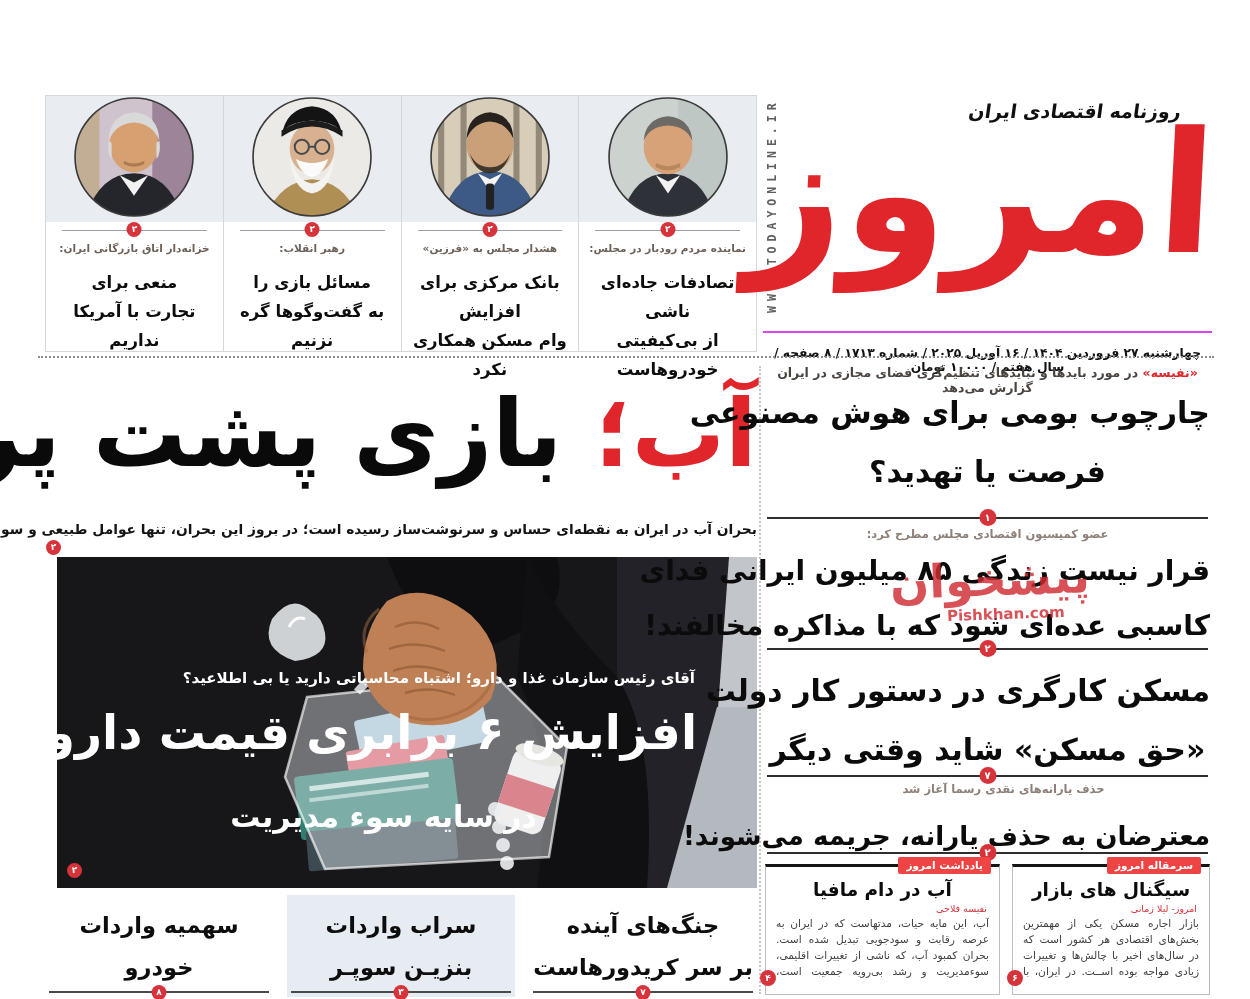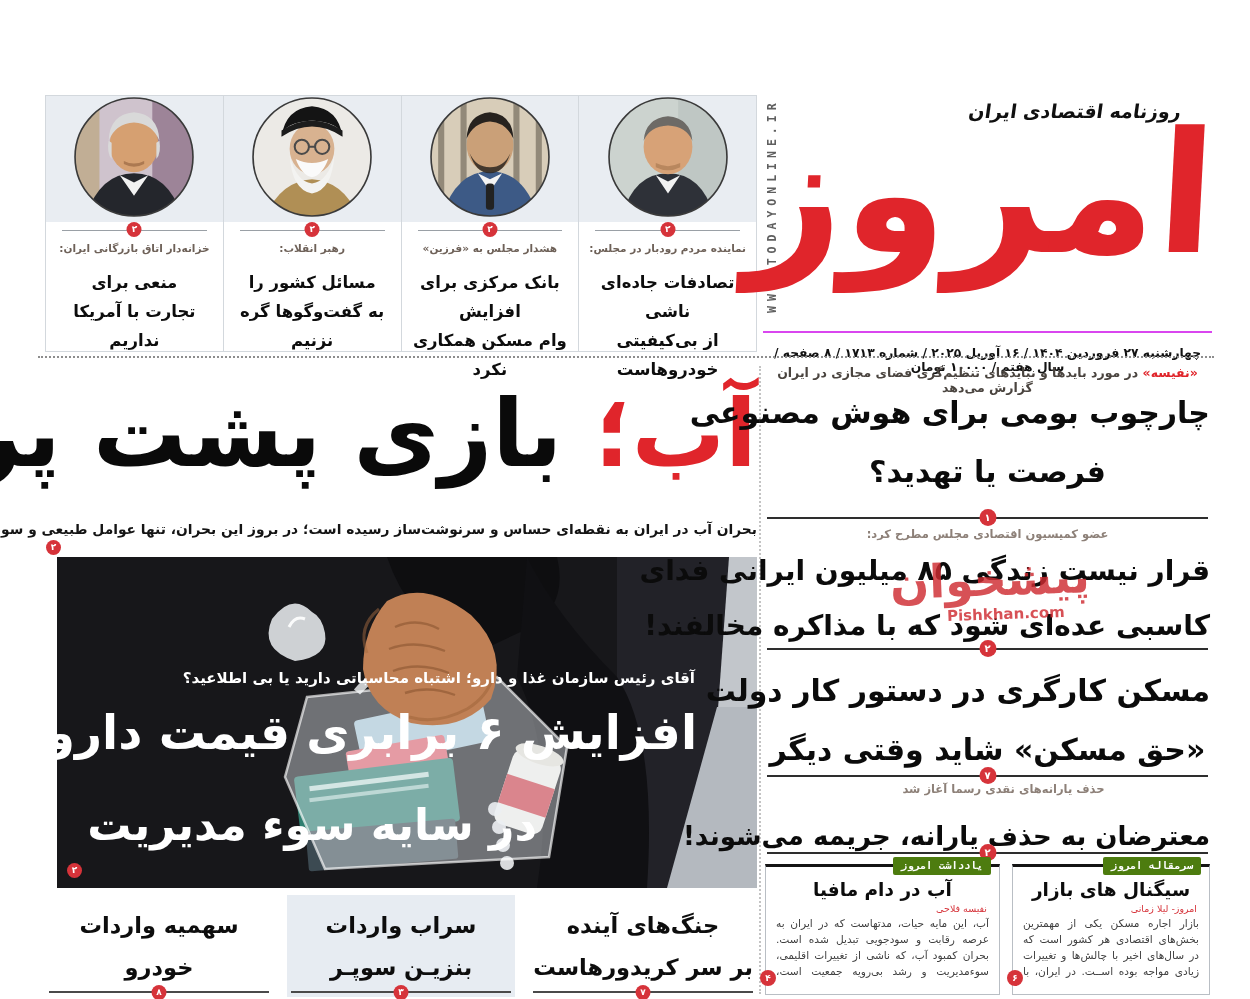--- a/index.html
+++ b/index.html
@@ -50,21 +50,21 @@
               font-size:13.8px; font-weight:bold; color:#141414; white-space:nowrap; }
   .lead-badge { position:absolute; left:46px; top:540px; width:15px; height:15px; font-size:9px; }
 
   
   .photo { position:absolute; left:57px; top:557px; width:700px; height:331px; background:#141416; }
   .photo svg { position:absolute; inset:0; }
   .ph-kicker { position:absolute; top:112px; right:62px; font-size:15px; font-weight:bold; color:#fff; z-index:3; }
   .ph-line1 { position:absolute; top:148px; left:0px; width:640px; text-align:center;
               font-size:47px; font-weight:bold; color:#fff; z-index:3; white-space:nowrap; }
   .ph-line2 { position:absolute; top:242px; left:40px; width:440px; text-align:right;
-              font-size:44px; font-weight:bold; color:#fff; z-index:3; white-space:nowrap; }
+              font-size:30px; font-weight:bold; color:#fff; z-index:3; white-space:nowrap; }
   .ph-badge { position:absolute; left:10px; bottom:10px; z-index:3; width:15px; height:15px; font-size:9px; }
 
   
   .bottom-row { position:absolute; left:45px; top:895px; width:712px; height:102px; display:flex; gap:14px; }
   .bcell { flex:1; position:relative; display:flex; flex-direction:column; justify-content:flex-start; padding-top:10px; }
   .bcell.hl { background:#e7ecf2; }
   .bcell .blines { text-align:center; font-size:22.5px; font-weight:bold; color:#0d0d0d; line-height:1.85; }
   .bcell .rule { position:absolute; left:4px; right:4px; bottom:4px; border-top:2px solid #4a4a4a; }
   .bcell .rule .badge { width:15px; height:15px; font-size:9px; top:-8px; }
 
@@ -91,22 +91,22 @@
         color:#cf2b31; opacity:0.82; transform:rotate(-2deg); }
   .wm-main { font-size:46px; font-weight:bold; line-height:1.1; }
   .wm-url  { font-size:15px; font-weight:bold; font-family:"DejaVu Sans", sans-serif; }
 
   
   .boxes { position:absolute; top:502px; left:0; width:445px; display:flex; gap:12px; }
   .nbox { position:relative; background:#fff; border:1px solid #b9bec4; border-top:3px solid #141414;
           height:131px; padding:8px 10px 4px; }
   .nbox.b0 { width:198px; }
   .nbox.b1 { width:235px; }
-  .nbox-tab { position:absolute; top:-10px; right:8px; background:#4d7c0f; color:#fff;
-              font-size:10.5px; font-weight:bold; padding:2px 8px 3px; border-radius:2px;font-family:Liberation Mono, monospace; }
+  .nbox-tab { position:absolute; top:-10px; right:8px; background:#ef4444; color:#fff;
+              font-size:10.5px; font-weight:bold; padding:2px 8px 3px; border-radius:2px; }
   .nbox-title { text-align:center; font-size:18.5px; font-weight:bold; color:#0c0c0c; margin-top:4px; }
   .nbox-byline { color:#d6333a; font-size:9.5px; font-weight:normal; margin:3px 2px 2px; }
   .nbox-body { font-size:10.6px; color:#3f3f3f; line-height:1.5; text-align:justify; overflow:hidden; height:64px; }
   .nbox .badge { position:absolute; bottom:8px; left:-6px; width:16px; height:16px; font-size:9px; }
 </style>
 </head>
 <body>
 
 <div class="page">
 
@@ -206,21 +206,21 @@
           </g>
           <circle cx="60" cy="60" r="58" fill="none" stroke="#3a3a3a" stroke-width="1.6"></circle>
         </svg>
       </div>
       <div class="pcell-rule">
           <span class="badge">۲</span>
         </div>
       <div class="pcell-cap">
         <div class="pcell-kicker">رهبر انقلاب:</div>
         <div class="pcell-head">
-          <span>مسائل کشور را</span><br>
+          <span>مسائل بازی را</span><br>
           <span>به گفت‌وگوها گره نزنیم</span>
         </div>
       </div>
     </div>
 
     <div class="pcell">
       <div class="pcell-photo">
         <svg class="avatar" viewBox="0 0 120 120">
           <defs>
               <clipPath id="c3">

